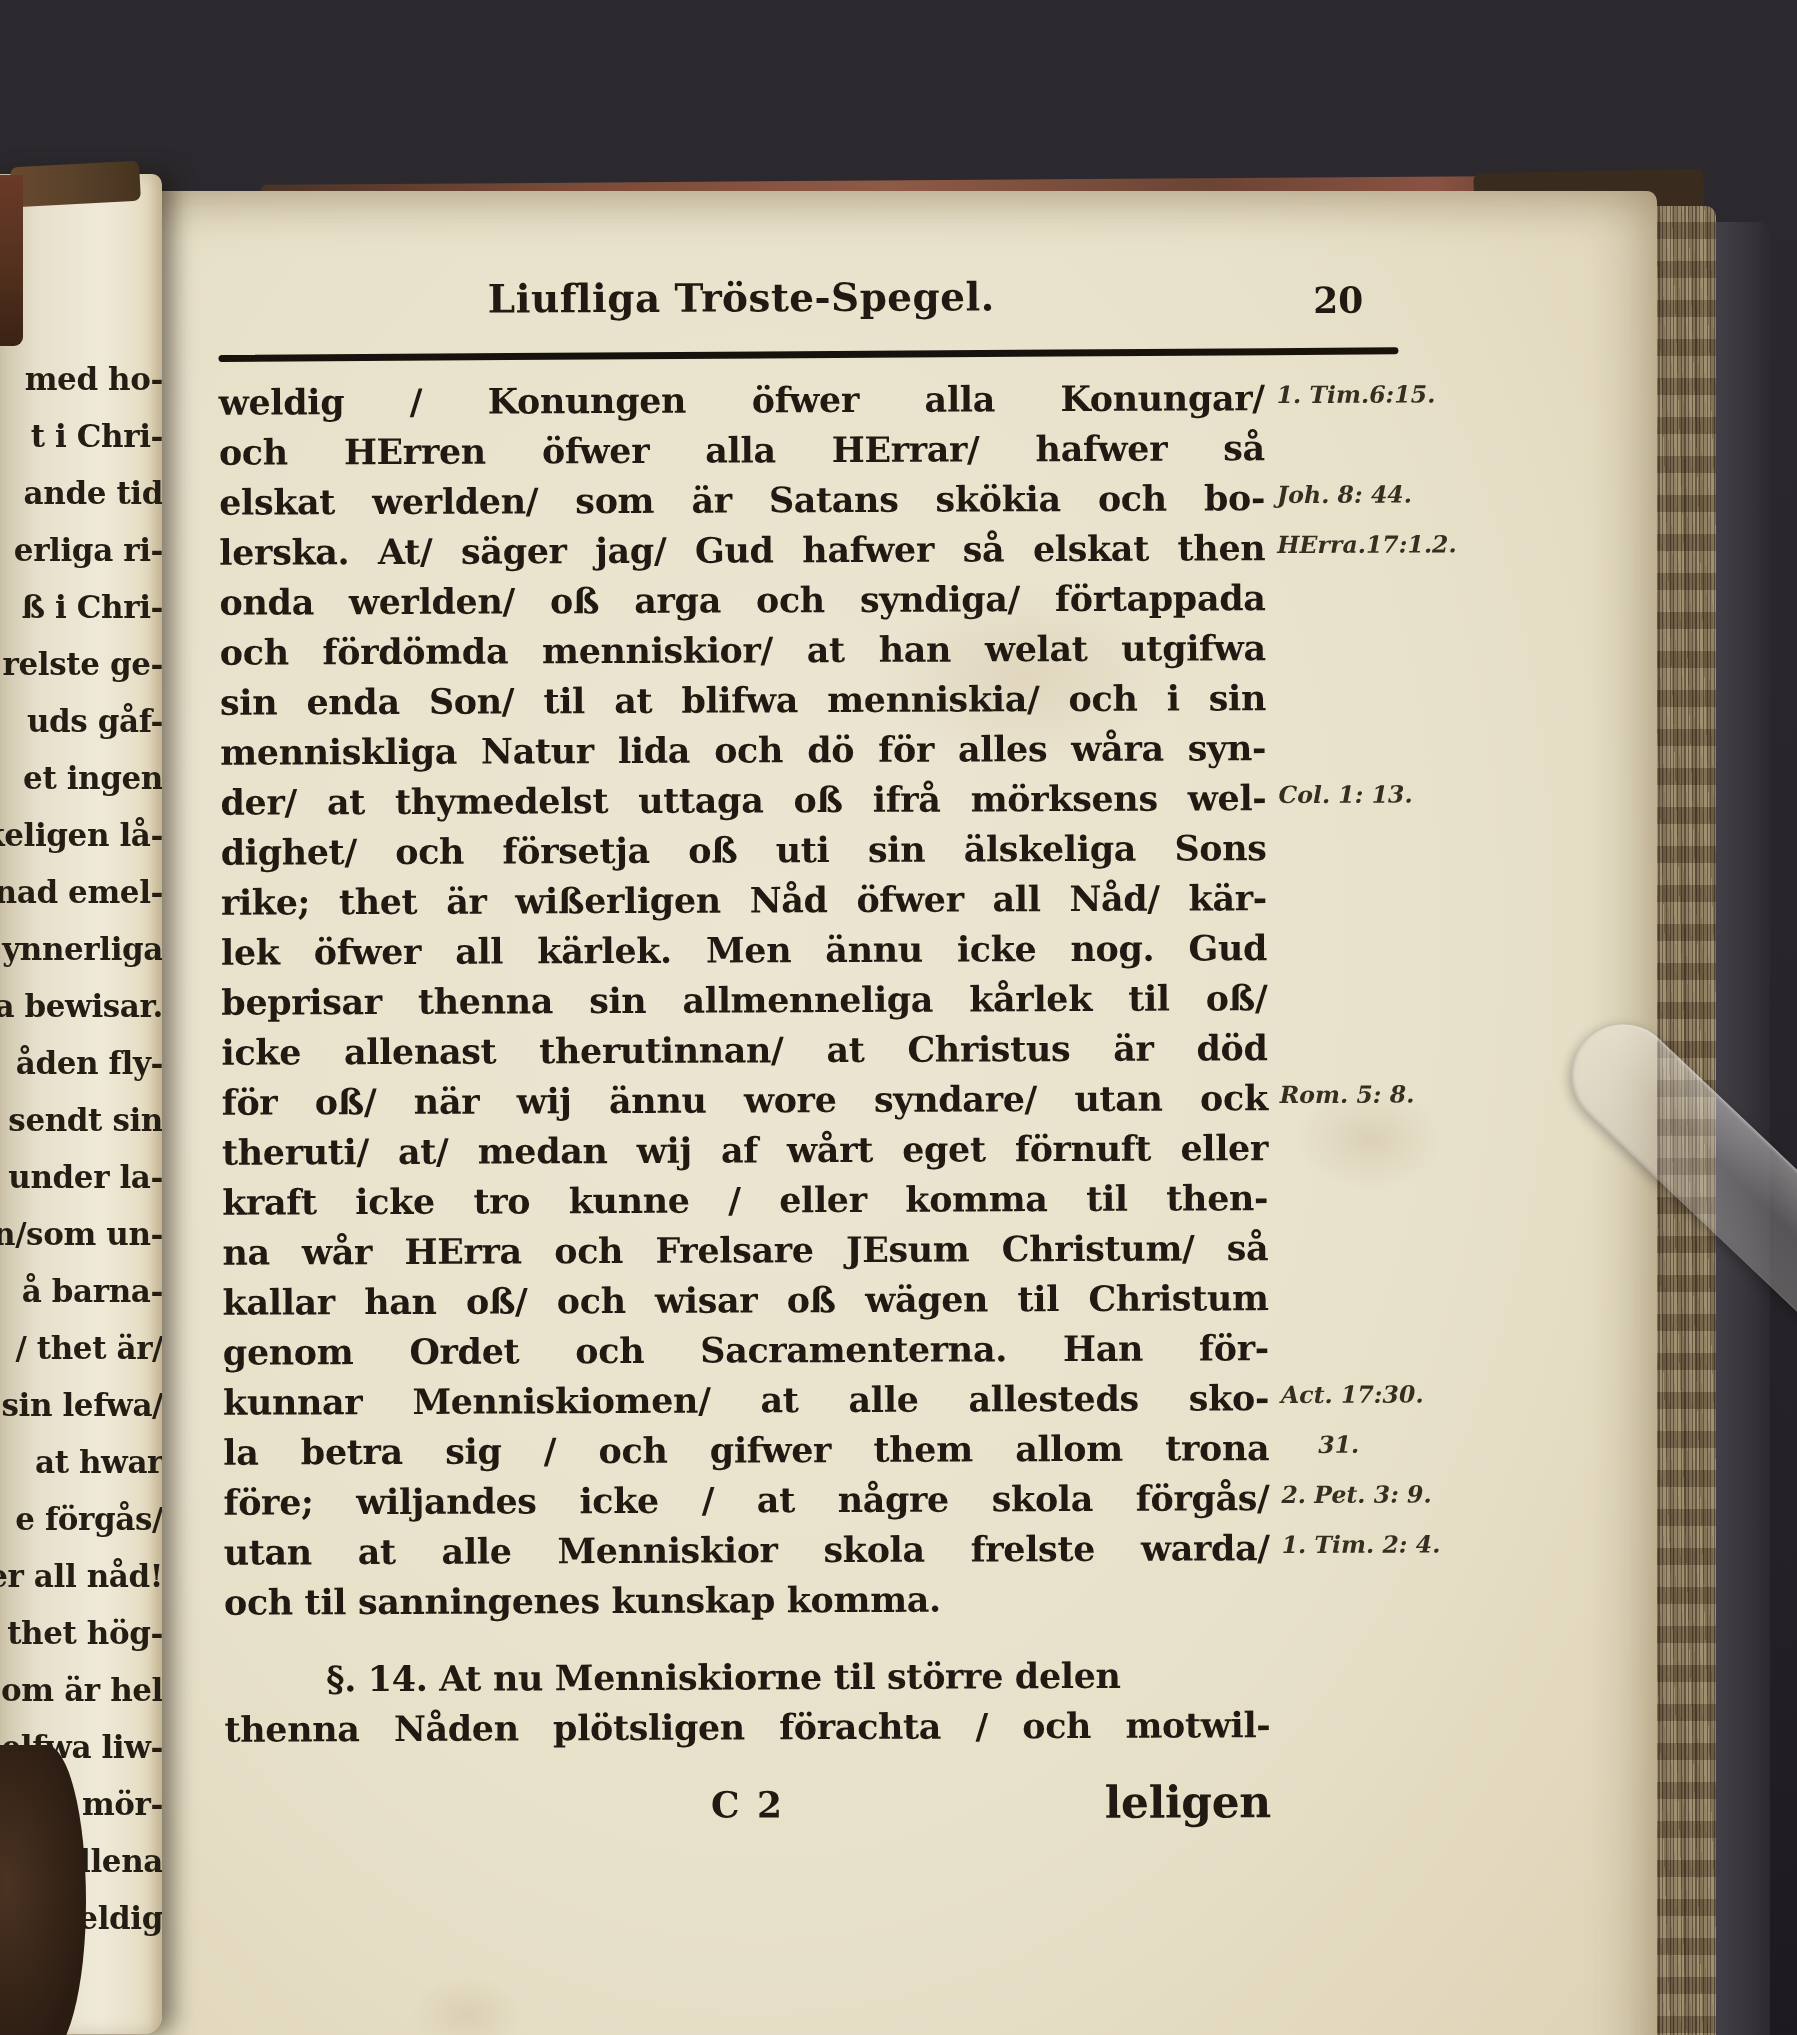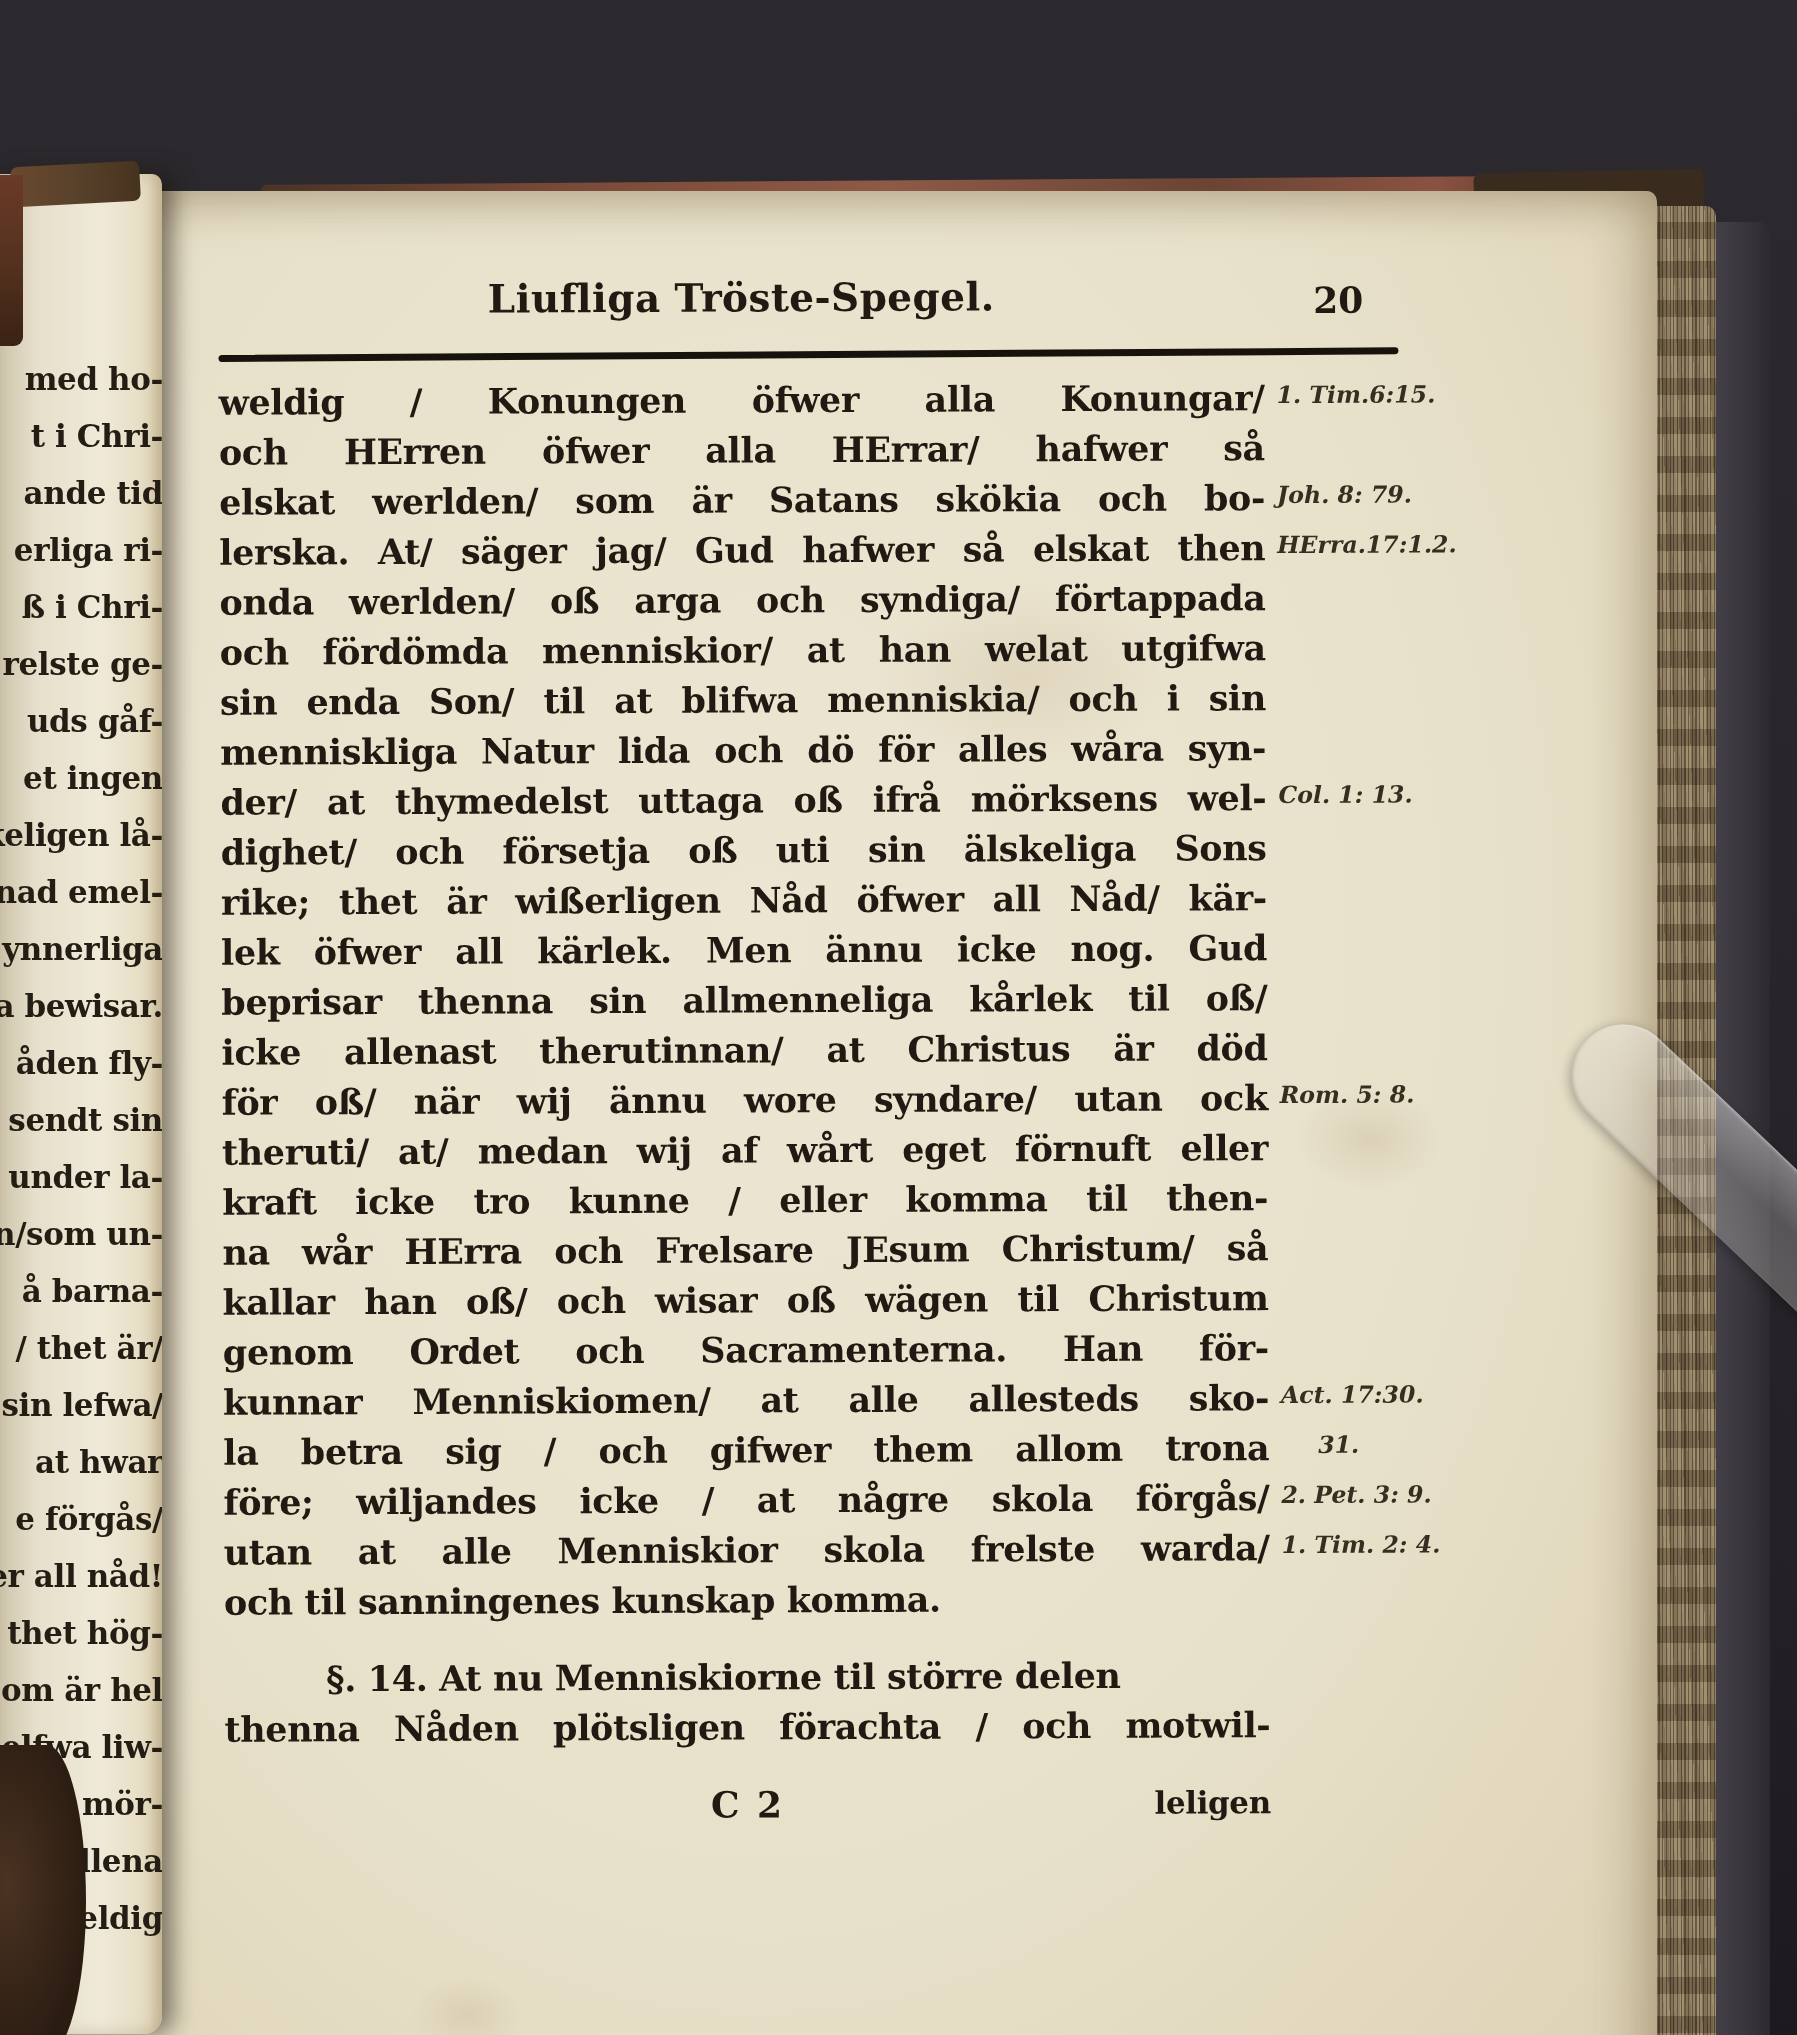--- a/index.html
+++ b/index.html
@@ -46,21 +46,21 @@
   .row.j{text-align:justify;text-align-last:justify;white-space:normal;height:50px;overflow:visible;}
   .row.j .line-inner{display:inline-block;width:100%;text-align:justify;text-align-last:justify;}
   .margin-note{position:absolute;left:1058px;top:2.4px;font-size:23.6px;font-weight:700;font-style:italic;
     letter-spacing:0;color:#362e21;white-space:nowrap;line-height:41px;}
   .margin-note.note-cont{left:1095px;}
   .section-block{position:absolute;left:195px;top:1461px;width:1046px;}
   .section-block .row:first-child{text-indent:102px;}
   .sig-row{position:absolute;left:195px;top:1588px;width:1046px;height:50px;font-size:36px;
     font-weight:700;line-height:50px;}
   .sig-mark{position:absolute;left:0;width:100%;text-align:center;letter-spacing:2.4px;}
-  .catchword{position:absolute;right:0;top:0;font-size:31px;font-weight:700;letter-spacing:-0.4px;}
+  .catchword{position:absolute;right:0;top:0;font-size:44px;font-weight:700;letter-spacing:-0.4px;}
   
   .left-page{position:absolute;left:0;top:174px;width:162px;height:1860px;z-index:5;
     background:linear-gradient(90deg,#cfc5ac 0%,#e6dfcb 22%,#efe9d8 62%,#e6dcc2 92%,#d8cbab 100%);
     border-radius:0 10.6px 18px 0;overflow:hidden;
     box-shadow:10.6px 0 22.4px rgba(25,16,8,0.5), inset -7.3px 0 16.3px rgba(120,95,55,.25);}
   .frags{position:absolute;left:-122px;top:177px;width:285px;text-align:right;padding-right:14.7px;
     color:#241d13;}
   .frag-row{height:57px;line-height:57px;font-size:31px;font-weight:700;letter-spacing:-0.4px;
     white-space:nowrap;}
   .left-tear{position:absolute;left:10.6px;top:164px;width:129px;height:40px;z-index:6;
@@ -91,21 +91,21 @@
     <div class="content">
       <div class="header-row">
         <div class="header-title">Liufliga Tröste-Spegel.</div>
       </div>
       <div class="page-number">20</div>
       <div class="rule"></div>
 
       <div class="body-block" id="body-lines">
           <div class="row j"><span class="line-inner">weldig / Konungen öfwer alla Konungar/</span><span class="margin-note">1. Tim.6:15.</span></div>
           <div class="row j"><span class="line-inner">och HErren öfwer alla HErrar/ hafwer så</span></div>
-          <div class="row j"><span class="line-inner">elskat werlden/ som är Satans skökia och bo-</span><span class="margin-note">Joh. 8: 79.</span></div>
+          <div class="row j"><span class="line-inner">elskat werlden/ som är Satans skökia och bo-</span><span class="margin-note">Joh. 8: 44.</span></div>
           <div class="row j"><span class="line-inner">lerska. At/ säger jag/ Gud hafwer så elskat then</span><span class="margin-note">HErra.17:1.2.</span></div>
           <div class="row j"><span class="line-inner">onda werlden/ oß arga och syndiga/ förtappada</span></div>
           <div class="row j"><span class="line-inner">och fördömda menniskior/ at han welat utgifwa</span></div>
           <div class="row j"><span class="line-inner">sin enda Son/ til at blifwa menniskia/ och i sin</span></div>
           <div class="row j"><span class="line-inner">menniskliga Natur lida och dö för alles wåra syn-</span></div>
           <div class="row j"><span class="line-inner">der/ at thymedelst uttaga oß ifrå mörksens wel-</span><span class="margin-note">Col. 1: 13.</span></div>
           <div class="row j"><span class="line-inner">dighet/ och försetja oß uti sin älskeliga Sons</span></div>
           <div class="row j"><span class="line-inner">rike; thet är wißerligen Nåd öfwer all Nåd/ kär-</span></div>
           <div class="row j"><span class="line-inner">lek öfwer all kärlek. Men ännu icke nog. Gud</span></div>
           <div class="row j"><span class="line-inner">beprisar thenna sin allmenneliga kårlek til oß/</span></div>

